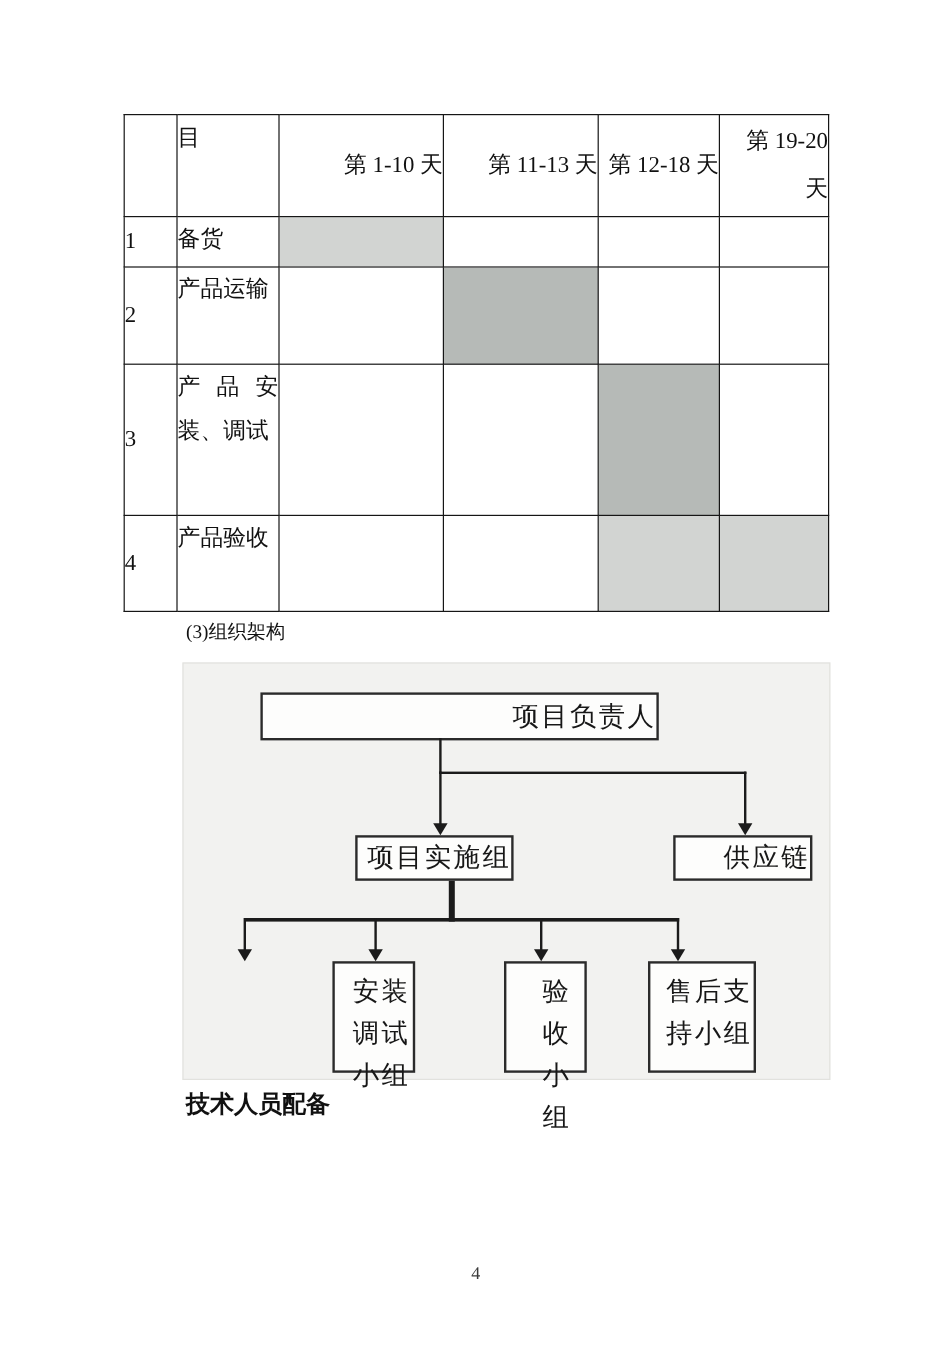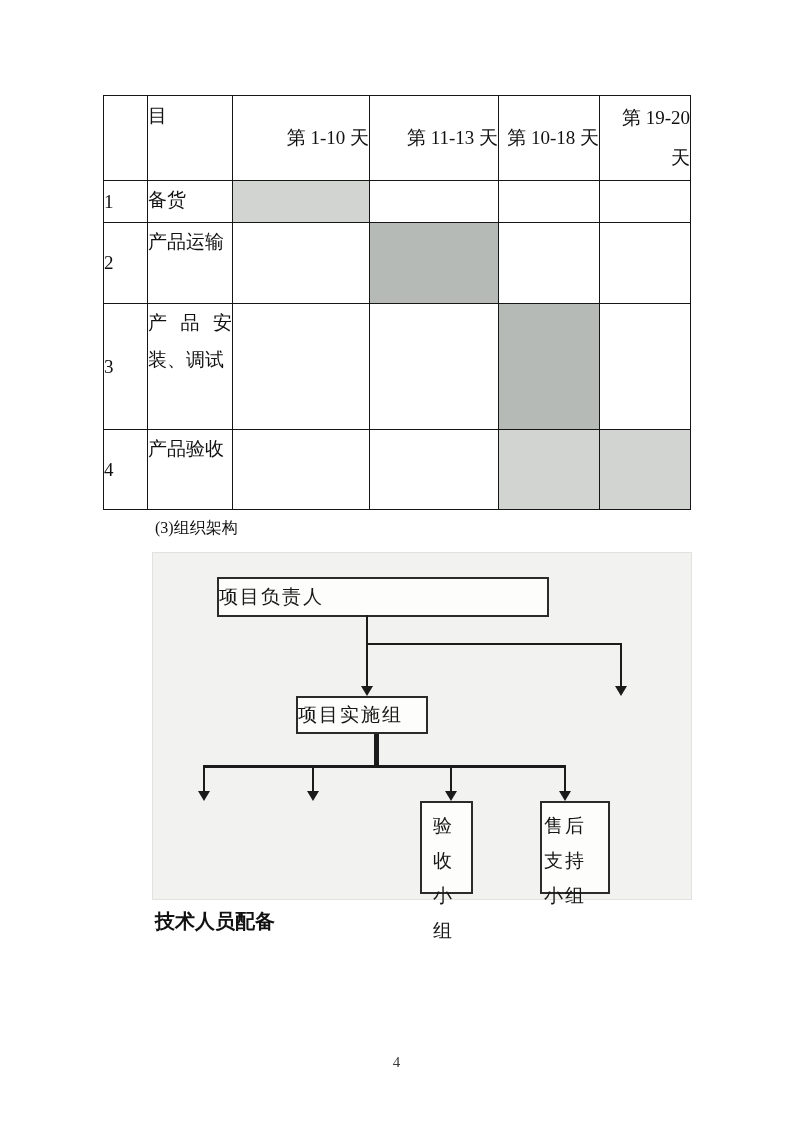--- a/index.html
+++ b/index.html
@@ -23,29 +23,29 @@
   .section-label{position:absolute;left:155px;top:514px;font-size:16px;line-height:28px;}
   .subheading{position:absolute;left:155px;top:906px;font-size:20px;font-weight:bold;line-height:30px;}
   .bodytext{position:absolute;left:103px;top:945px;width:588px;font-size:20px;line-height:46px;
         text-indent:2em;text-align:justify;text-justify:inter-character;}
   .pagenum{position:absolute;left:0;top:1054px;width:793px;text-align:center;font-size:15px;color:#3a3a3a;}
 
   
   .orgchart{position:absolute;left:152px;top:552px;width:540px;height:348px;
         background:#f2f2f0;border:1px solid #e2e2de;box-sizing:border-box;}
   .orgchart .box{position:absolute;background:#fdfdfc;border:2px solid #2b2b2b;box-sizing:border-box;
-        font-size:19px;letter-spacing:2px;color:#171717;text-align:left;}
+        font-size:22px;letter-spacing:2px;color:#171717;text-align:right;}
   .box-root{left:64px;top:24px;width:332px;height:40px;line-height:36px;}
   .box-impl{left:143px;top:143px;width:132px;height:38px;line-height:34px;}
   .box-supply{left:408px;top:143px;width:116px;height:38px;line-height:34px;}
   .box-leaf{top:248px;height:93px;line-height:35px;padding-top:5px;letter-spacing:1px;}
   .box-l1{left:26px;width:65px;padding-left:1px;padding-right:1px;}
   .box-l2{left:124px;width:69px;padding-left:2px;padding-right:2px;}
-  .box-l3{left:267px;width:53px;padding-left:11px;padding-right:11px;}
-  .box-l4{left:387px;width:70px;padding-left:2px;padding-right:14px;}
+  .box-l3{left:267px;width:69px;padding-left:11px;padding-right:11px;}
+  .box-l4{left:387px;width:90px;padding-left:2px;padding-right:1px;}
   .cline{position:absolute;background:#1b1b1b;}
   .arrowhead{position:absolute;width:0;height:0;border-left:6px solid transparent;
         border-right:6px solid transparent;border-top:10px solid #1b1b1b;}
 </style>
 </head>
 <body>
 
 <div class="page">
 
   <table class="gantt">
@@ -56,21 +56,21 @@
       <col style="width:129px">
         <col style="width:101px">
         <col style="width:91px">
     </colgroup>
     <thead>
       <tr class="hdr">
         <th class="c-num"></th>
         <th class="c-item-hdr">目</th>
         <th class="c-day-hdr">第 1-10 天</th>
         <th class="c-day-hdr">第 11-13 天</th>
-        <th class="c-day-hdr">第 10-18 天</th>
+        <th class="c-day-hdr">第 12-18 天</th>
         <th class="c-day-hdr">第 19-20 天</th>
       </tr>
     </thead>
     <tbody id="gantt-body">
         <tr class="r0">
           <td class="c-num">1</td>
           <td class="c-task">备货</td>
           <td class="c-day" style="background: rgb(210, 212, 210);"></td>
           <td class="c-day"></td>
           <td class="c-day"></td>
@@ -109,31 +109,33 @@
     <div class="box box-root">项目负责人</div>
 
     <div class="cline" style="left:213px;top:62px;width:2px;height:30px"></div>
     <div class="cline" style="left:213px;top:90px;width:256px;height:2px"></div>
     <div class="cline" style="left:213px;top:90px;width:2px;height:44px"></div>
     <div class="arrowhead" style="left:208px;top:133px"></div>
     <div class="cline" style="left:467px;top:90px;width:2px;height:44px"></div>
     <div class="arrowhead" style="left:462px;top:133px"></div>
 
     <div class="box box-impl">项目实施组</div>
+    <div class="box box-supply">供应链</div>
 
     <div class="cline" style="left:221px;top:181px;width:5px;height:34px"></div>
     <div class="cline" style="left:51px;top:212px;width:362px;height:3px"></div>
     <div class="cline" style="left:50px;top:212px;width:2px;height:28px"></div>
     <div class="arrowhead" style="left:45px;top:238px"></div>
     <div class="cline" style="left:159px;top:212px;width:2px;height:28px"></div>
     <div class="arrowhead" style="left:154px;top:238px"></div>
     <div class="cline" style="left:297px;top:212px;width:2px;height:28px"></div>
     <div class="arrowhead" style="left:292px;top:238px"></div>
     <div class="cline" style="left:411px;top:212px;width:2px;height:28px"></div>
     <div class="arrowhead" style="left:406px;top:238px"></div>
 
+    <div class="box box-leaf box-l2">安装调试小组</div>
     <div class="box box-leaf box-l3">验收小组</div>
     <div class="box box-leaf box-l4">售后支持小组</div>
   </div>
 
   <div class="subheading">技术人员配备</div>
   <div class="pagenum">4</div>
 </div>
 
 </body></html>

